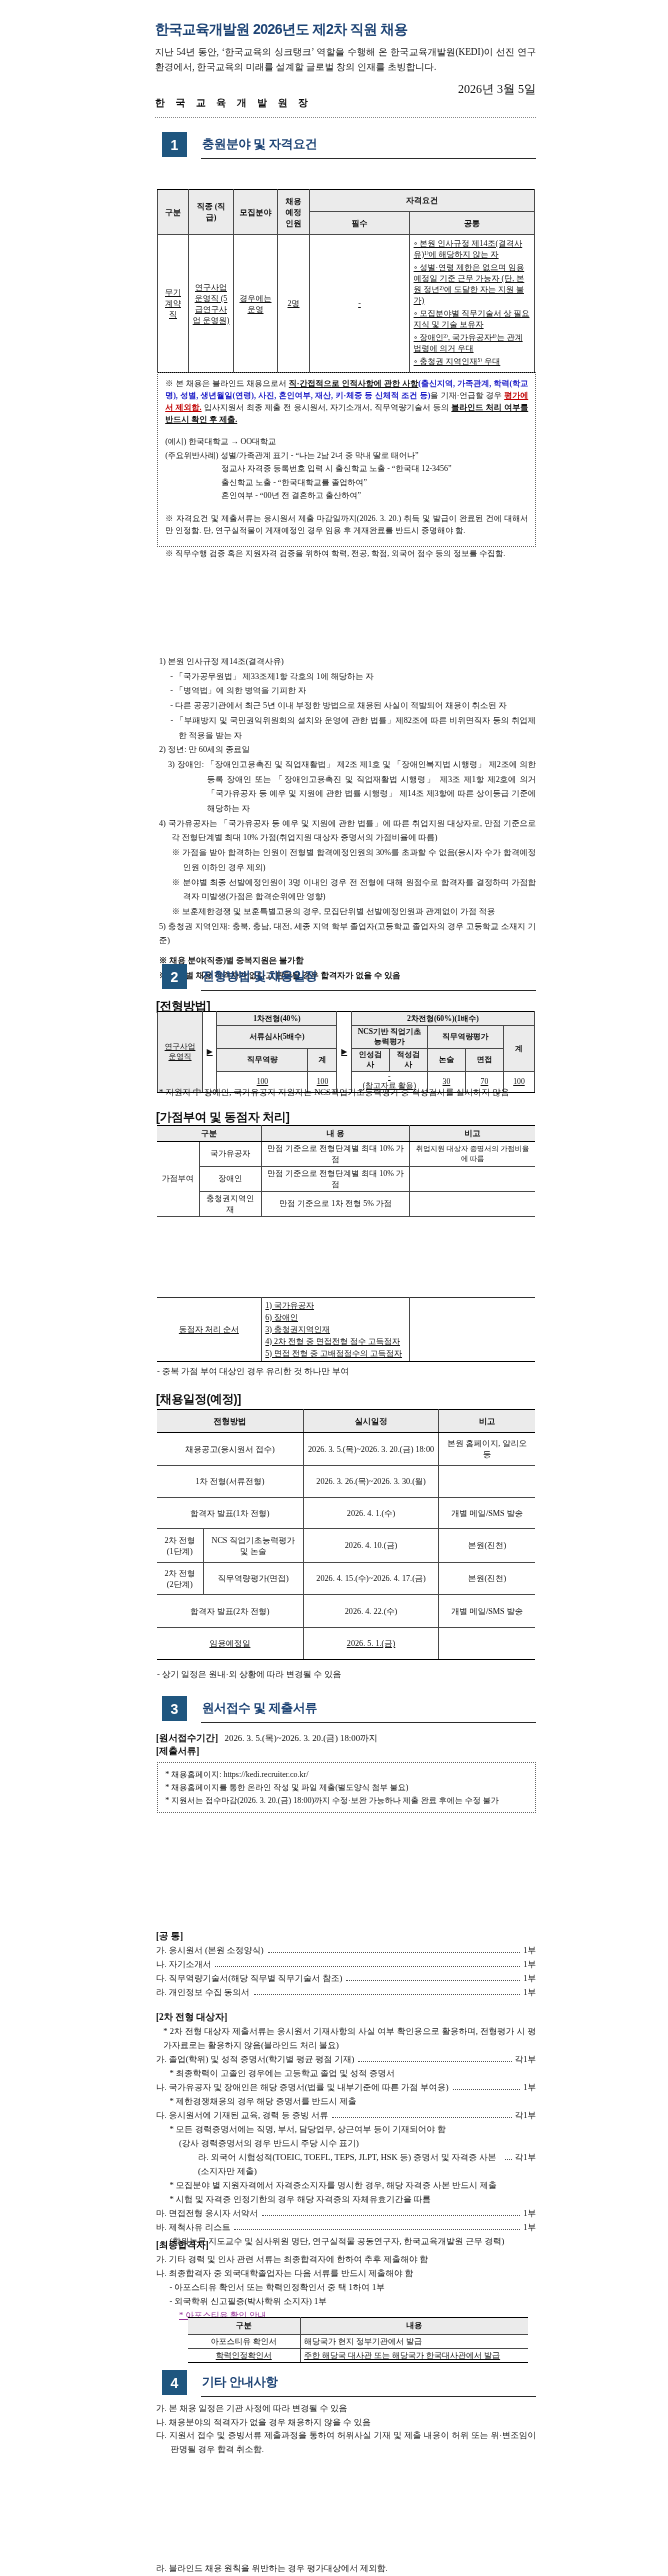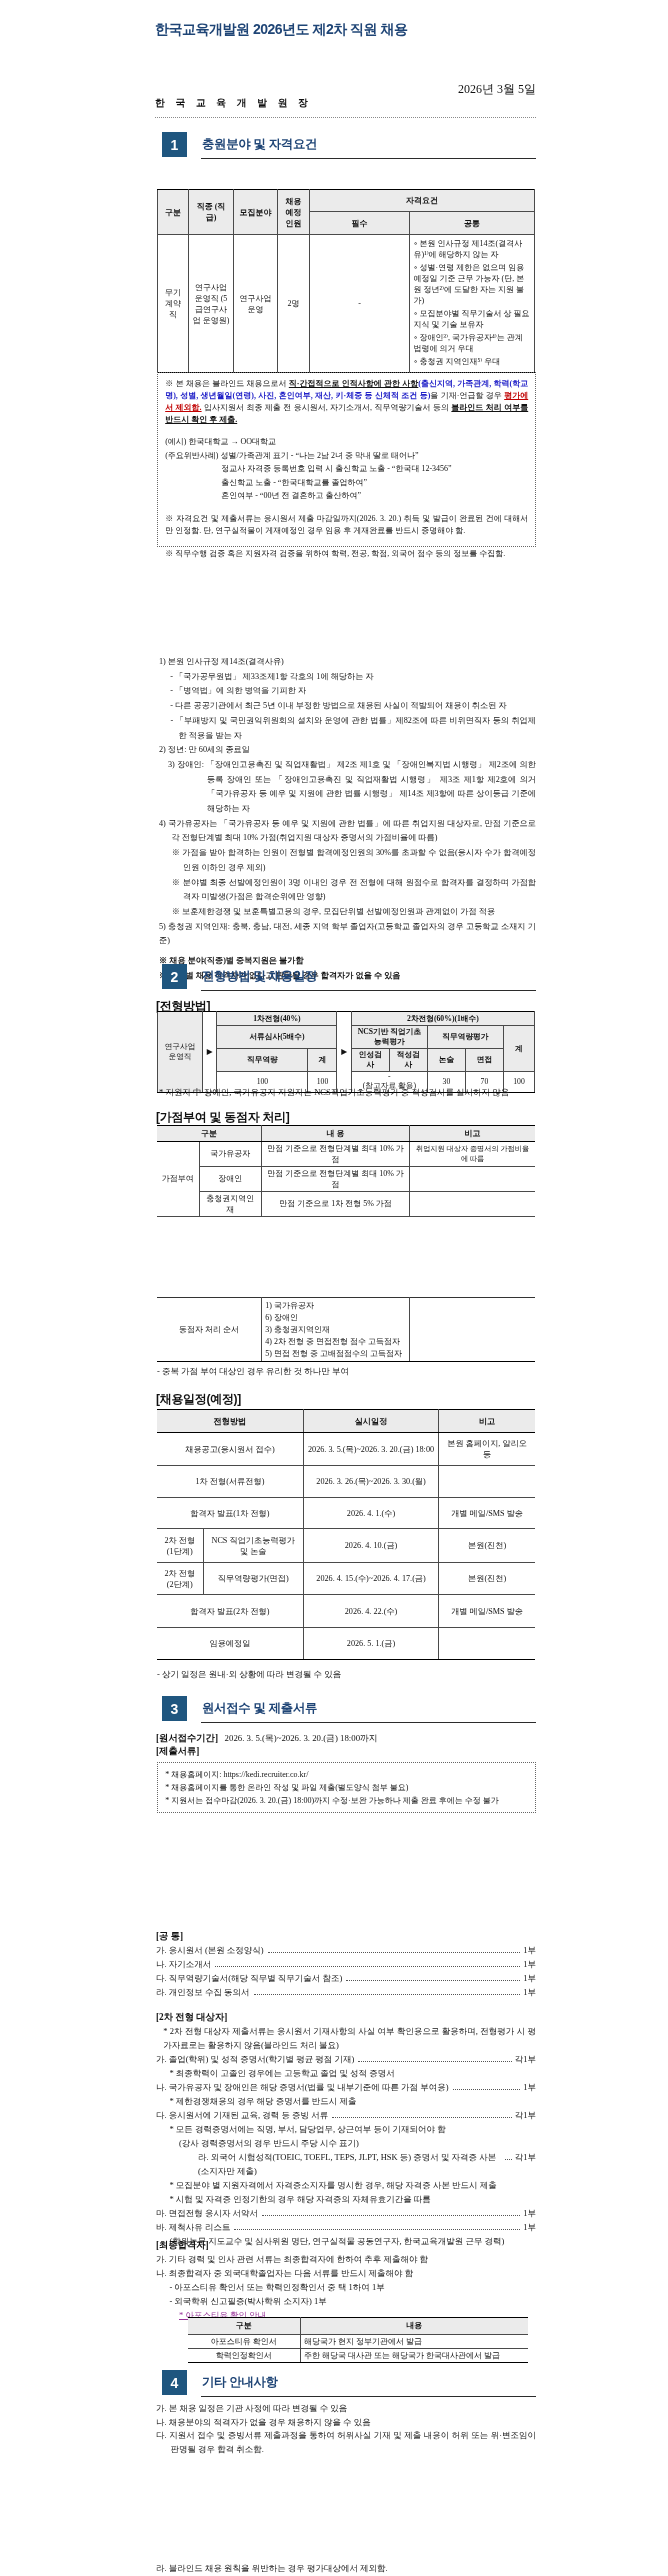--- a/index.html
+++ b/index.html
@@ -23,21 +23,21 @@
   .sec-right{margin-left:14px;flex:1;}
   .sec-title{font-size:12.4px;font-weight:bold;color:#1F4576;letter-spacing:-0.3px;padding:3.6px 0 5.2px 1px;
              font-family:"Liberation Sans","DejaVu Sans",sans-serif;}
   .sec-underline{border-top:1.5px solid #2b2b2b;}
 
   
   table{border-collapse:collapse;table-layout:fixed;width:378px;font-size:8px;color:#121212;}
   th,td{border:0.5px solid #4a4a4a;text-align:center;vertical-align:middle;padding:1px 3.6px;}
   .hd{background:#EBEBEB;}
   .t-top{border-top:1.3px solid #000 !important;}
-  .t-bot{border-bottom:1.3px solid #000 !important;}
+  .t-bot{border-bottom:1.3px solid #000 !important;text-decoration:underline;}
   .open-sides td:first-child,.open-sides th:first-child{border-left:none;}
   .open-sides td:last-child,.open-sides th:last-child{border-right:none;}
   .cell-left{text-align:left;}
   .qual-list div{margin:2.6px 0;text-align:left;line-height:10.8px;}
   .no-b{border-top:none;border-bottom:none;background:#fff;}
 
   
   .dotbox{border:0.8px dotted #666;padding:4.6px 7.2px;font-size:8px;line-height:12px;text-align:justify;}
   .blue-b{color:#2020C8;font-weight:bold;}
   .red-bu{color:#C00000;font-weight:bold;text-decoration:underline;}
@@ -69,20 +69,21 @@
 
   .plain{font-size:8.5px;line-height:13.7px;}
 </style>
 </head>
 <body>
 
 <div class="page">
 
   <div class="abs" style="top:20.6px;left:155px;width:381px;">
     <div class="doc-title">한국교육개발원 2026년도 제2차 직원 채용</div>
+    <div class="intro">지난 54년 동안, ‘한국교육의 싱크탱크’ 역할을 수행해 온 한국교육개발원(KEDI)이 선진 연구환경에서, 한국교육의 미래를 설계할 글로벌 창의 인재를 초빙합니다.</div>
   </div>
   <div class="abs tr-date" style="top:81px;left:155px;width:381px;">2026년 3월 5일</div>
   <div class="abs tr-signer" style="top:95px;left:155px;width:381px;">한 국 교 육 개 발 원 장</div>
   <div class="abs divider" style="top:117px;left:155px;width:381px;"></div>
 
   <div class="abs sec-head" style="top:132px;left:162px;width:374px;">
     <div class="sec-num">1</div>
     <div class="sec-right">
       <div class="sec-title">충원분야 및 자격요건</div>
       <div class="sec-underline"></div>
@@ -106,21 +107,21 @@
       <th class="hd t-top" rowspan="2">채용예정 인원</th>
       <th class="hd t-top" colspan="2">자격요건</th>
     </tr>
     <tr style="height:23px;">
       <th class="hd">필수</th>
       <th class="hd">공통</th>
     </tr>
     <tr style="height:138px;">
       <td class="t-bot">무기 계약직</td>
       <td class="t-bot">연구사업 운영직 (5급연구사업 운영원)</td>
-      <td class="t-bot">연구사업 운영</td>
+      <td class="t-bot">경우에는 운영</td>
       <td class="t-bot">2명</td>
       <td class="t-bot">-</td>
       <td class="t-bot qual-list">
         <div>∘ 본원 인사규정 제14조(결격사유)¹⁾에 해당하지 않는 자</div>
         <div>∘ 성별·연령 제한은 없으며 임용 예정일 기준 근무 가능자 (단, 본원 정년²⁾에 도달한 자는 지원 불가)</div>
         <div>∘ 모집분야별 직무기술서 상 필요지식 및 기술 보유자</div>
         <div>∘ 장애인³⁾, 국가유공자⁴⁾는 관계법령에 의거 우대</div>
         <div>∘ 충청권 지역인재⁵⁾ 우대</div>
       </td>
     </tr>

